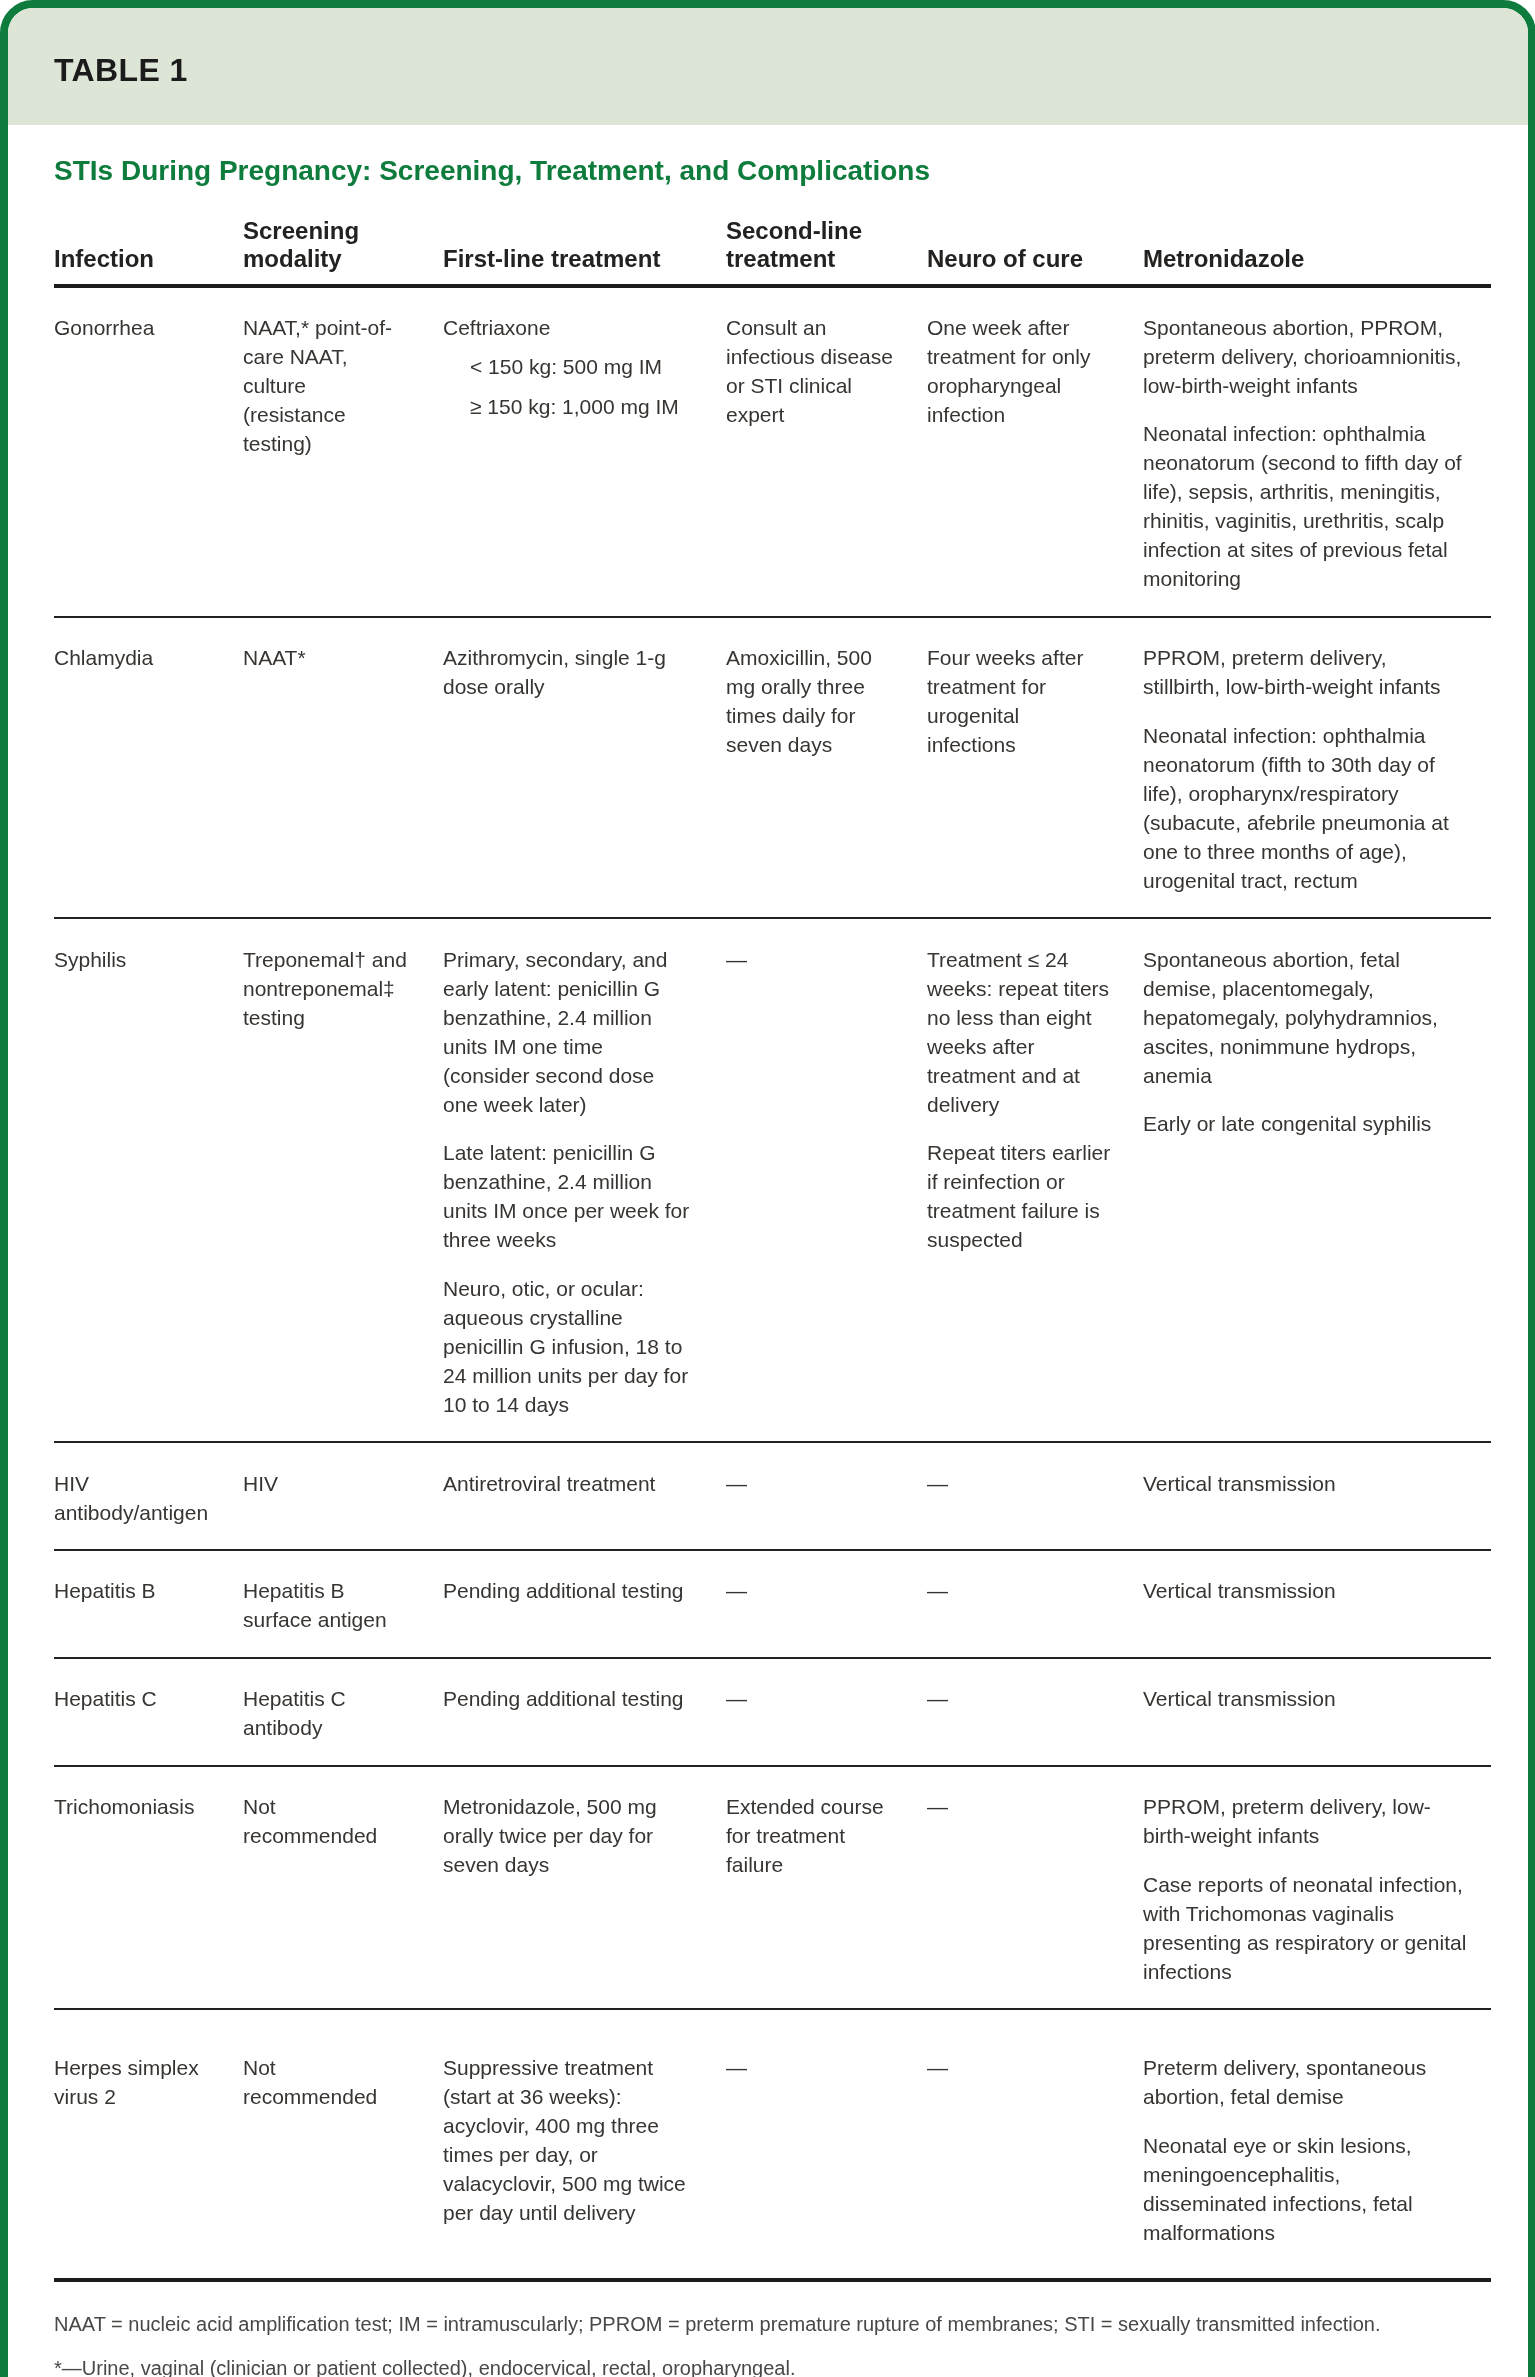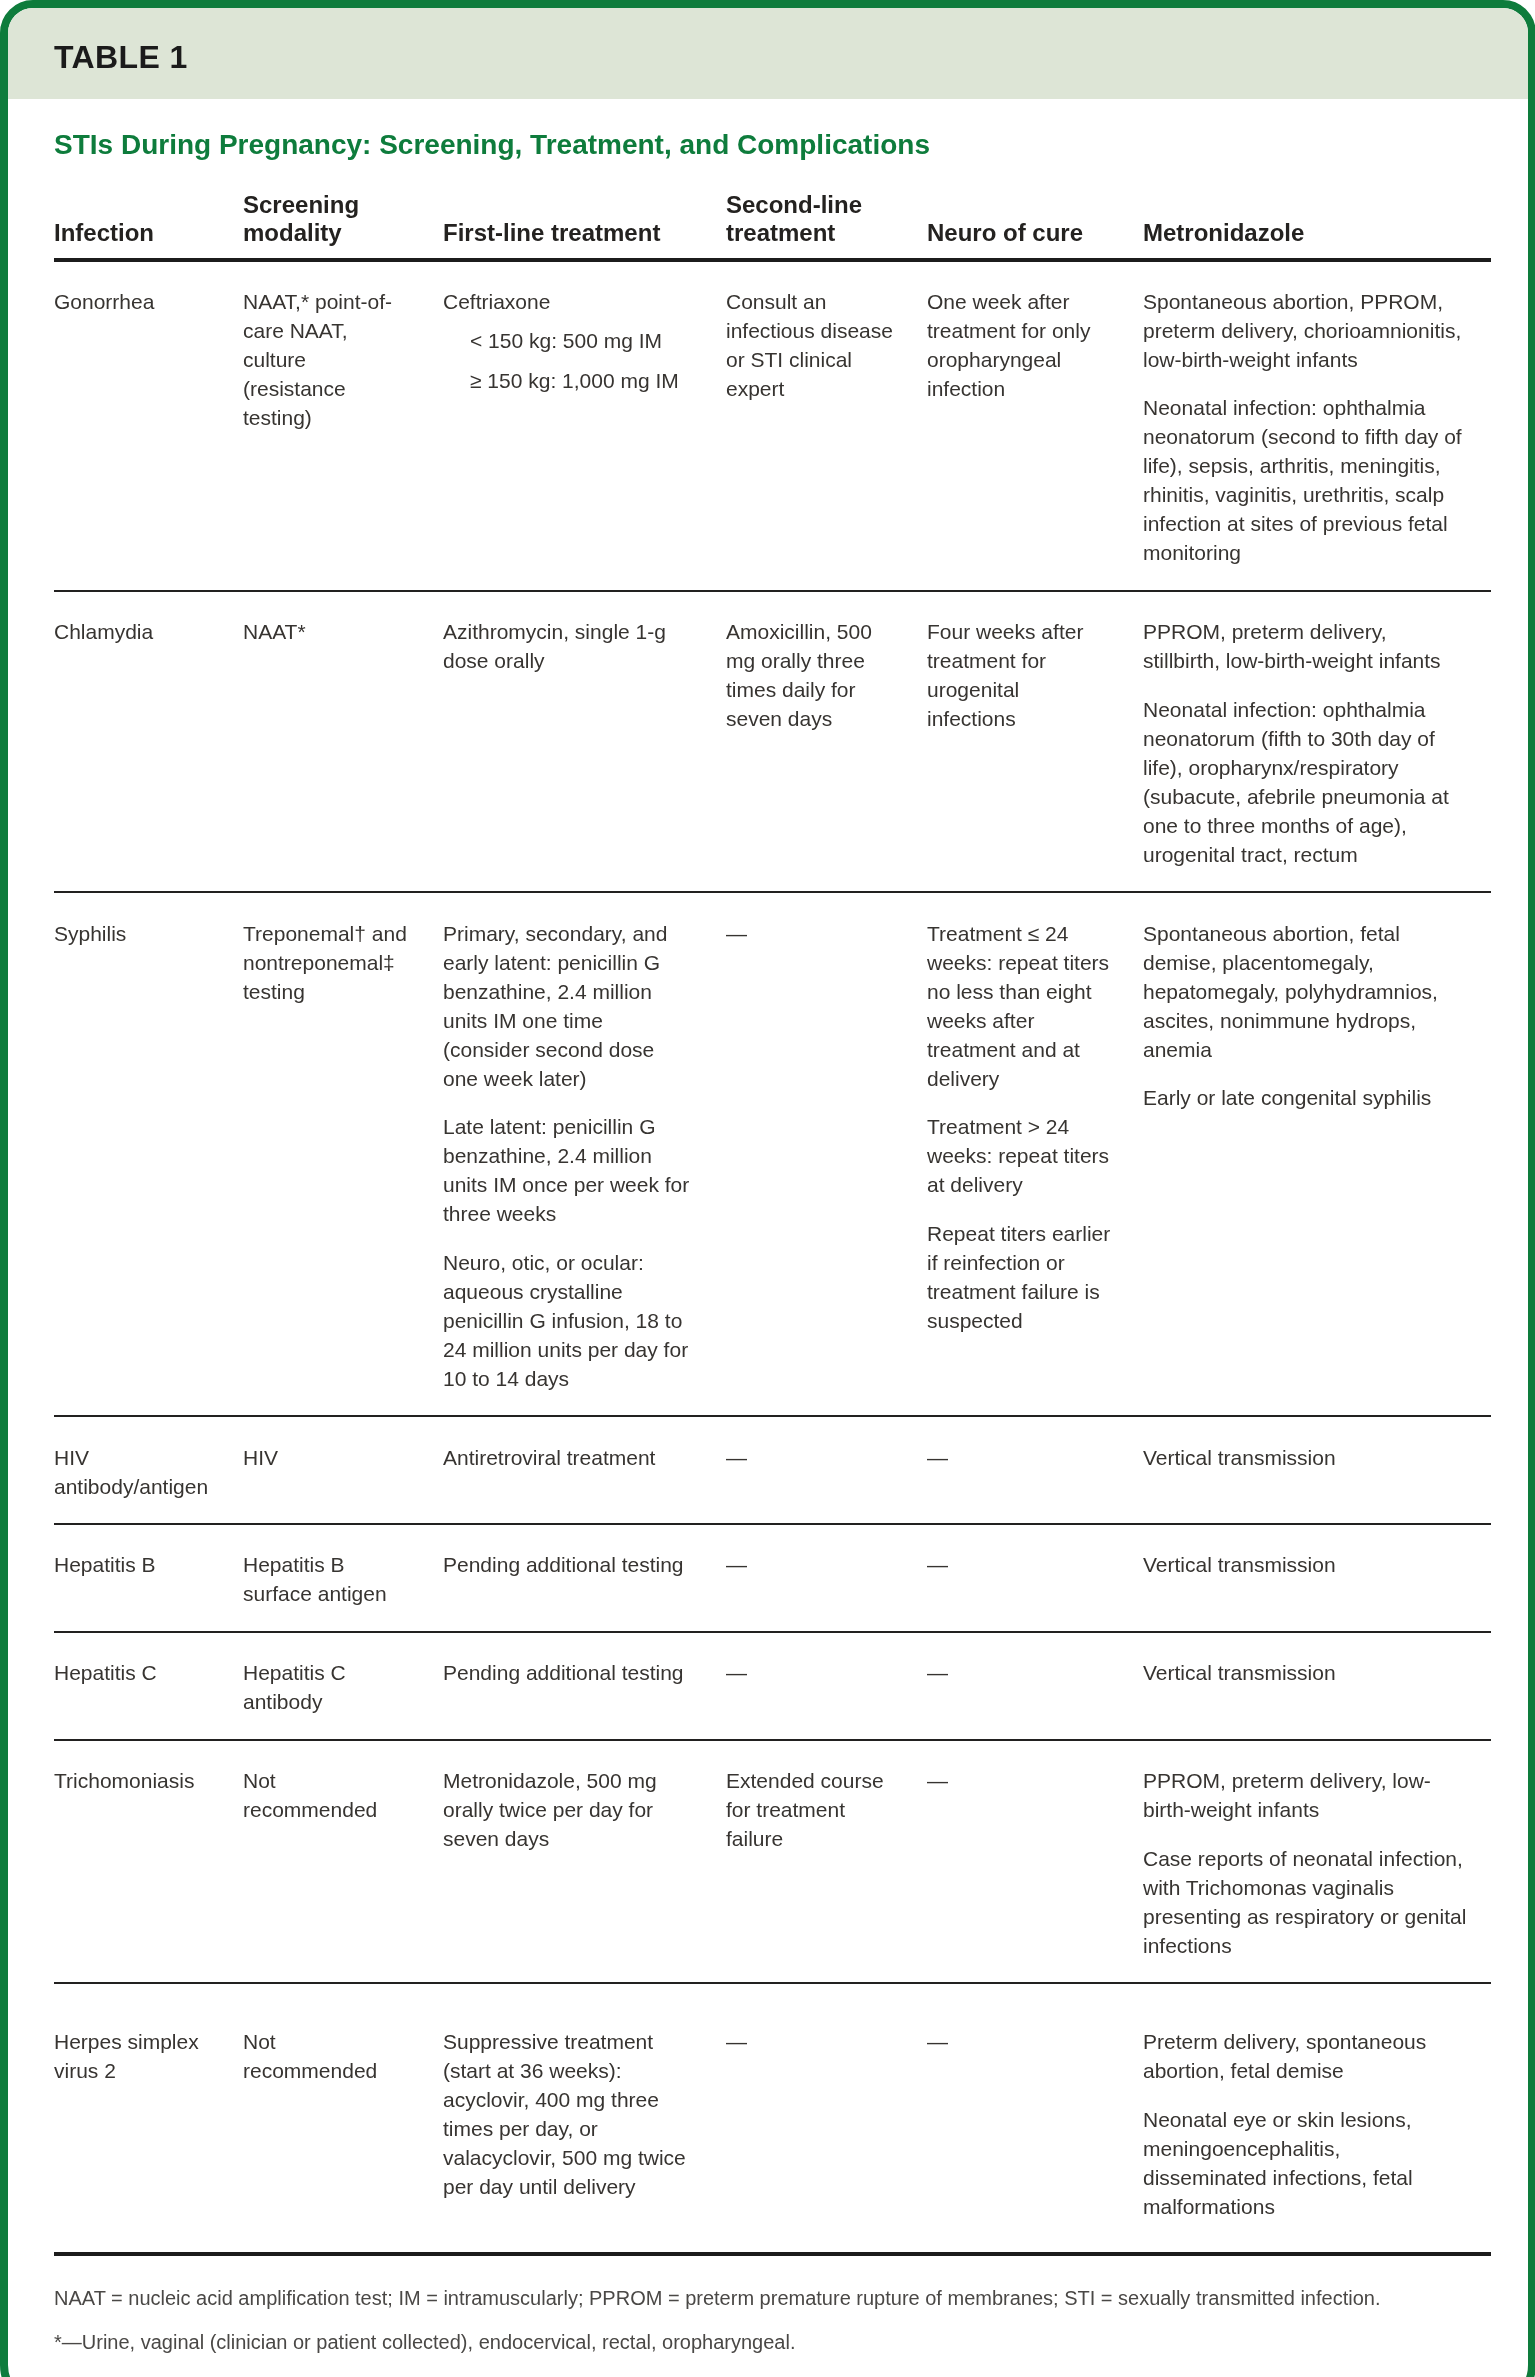--- a/index.html
+++ b/index.html
@@ -20,21 +20,21 @@
   .sheet{
     width:1536px;
     min-height:2377px;
     border:8.2px solid var(--green);
     border-radius:33px 33px 45px 45px;
     overflow:hidden;
     background:#ffffff;
   }
   .titlebar{
     background:var(--header_bg);
-    height:91px;
+    height:117px;
     display:flex;
     align-items:center;
     padding:7.5px 42px 0 46px;
   }
   .table-label{
     font-size:32px;
     font-weight:700;
     color:#1b1b1b;
     letter-spacing:0.4px;
   }
@@ -142,21 +142,20 @@
       <div class="c">Syphilis</div>
       <div class="c">Treponemal† and nontreponemal‡ testing</div>
       <div class="c">
         <div class="p">Primary, secondary, and early latent: penicillin G benzathine, 2.4 million units IM one time (consider second dose one week later)</div>
         <div class="p">Late latent: penicillin G benzathine, 2.4 million units IM once per week for three weeks</div>
         <div class="p">Neuro, otic, or ocular: aqueous crystalline penicillin G infusion, 18 to 24 million units per day for 10 to 14 days</div>
       </div>
       <div class="c">—</div>
       <div class="c">
         <div class="p">Treatment ≤ 24 weeks: repeat titers no less than eight weeks after treatment and at delivery</div>
-        <div class="p">Treatment &gt; 24 weeks: repeat titers at delivery</div>
         <div class="p">Repeat titers earlier if reinfection or treatment failure is suspected</div>
       </div>
       <div class="c">
         <div class="p">Spontaneous abortion, fetal demise, placentomegaly, hepatomegaly, polyhydramnios, ascites, nonimmune hydrops, anemia</div>
         <div class="p">Early or late congenital syphilis</div>
       </div>
     </div>
 
     <div class="grid row">
       <div class="c">HIV antibody/antigen</div>

